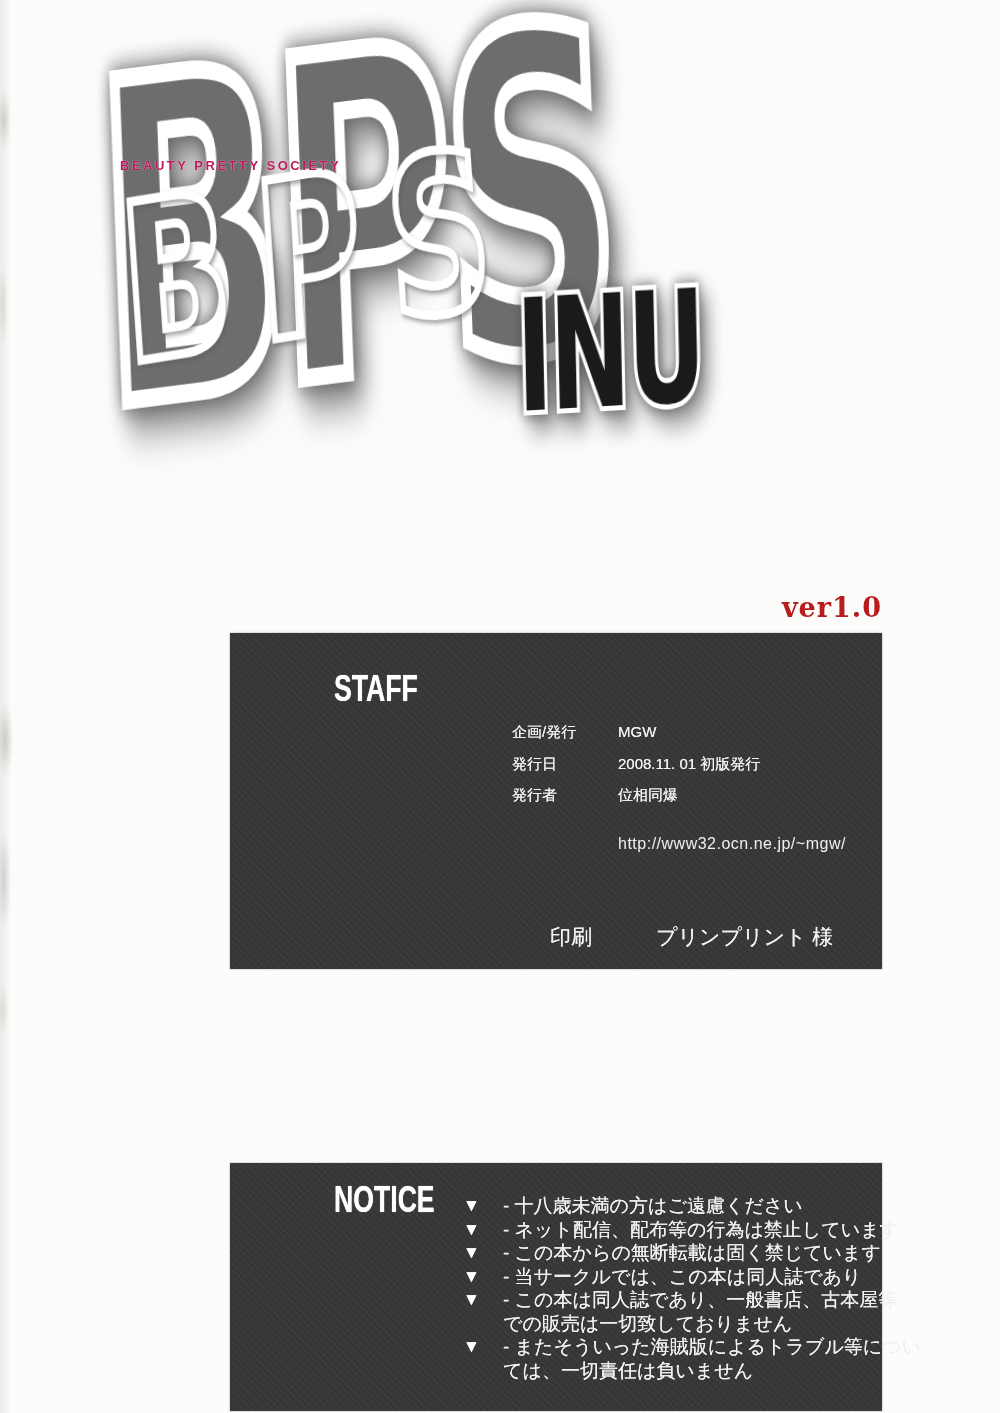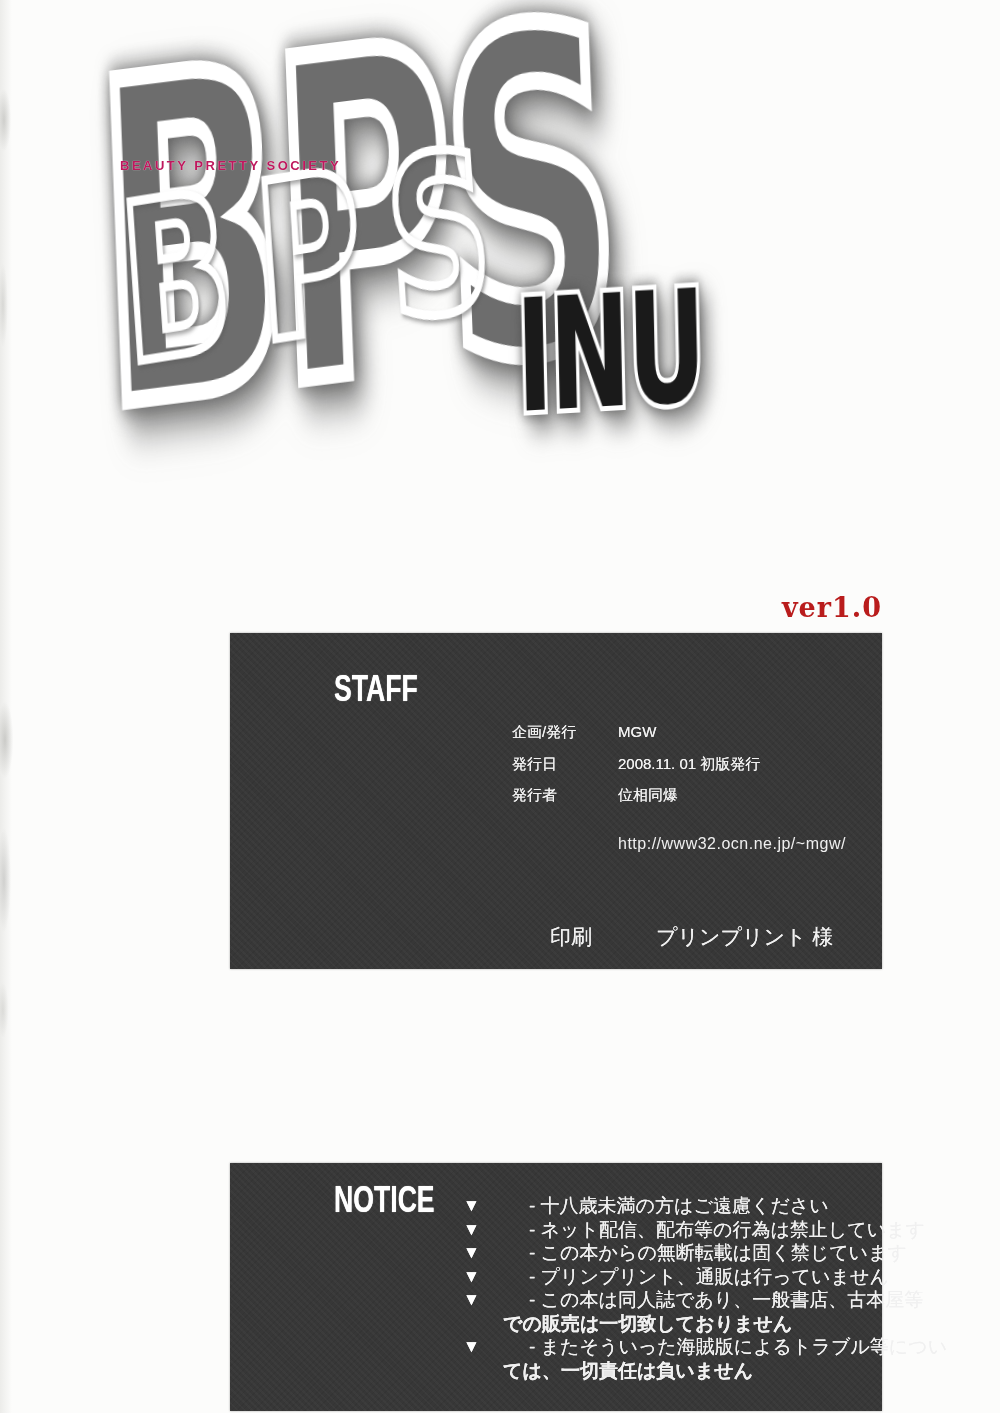--- a/index.html
+++ b/index.html
@@ -109,22 +109,22 @@
   .staff-url {
     position: absolute; left: 388px; top: 177px;
     font-size: 16px; line-height: 1.2; letter-spacing: .5px; white-space: nowrap; margin-top: 24px;
   }
   .print-row { position: absolute; left: 282px; top: 288px; display: flex; font-size: 21px; line-height: 31.5px; white-space: nowrap; margin-left: 38px; }
 
   
   .notice-items { position: absolute; left: 233px; top: 31px; font-size: 19px; line-height: 23.5px; }
   .n-item { display: grid; grid-template-columns: 40px auto; }
   .n-bullet { color: #ffffff; font-size: 17px; line-height: 23.5px; }
-  .n-text { white-space: nowrap; margin-left: 26px; }
-  .n-cont { grid-column: 2; white-space: nowrap; font-weight: bold; }
+  .n-text { white-space: nowrap; }
+  .n-cont { grid-column: 2; white-space: nowrap; }
   .n-cont:empty { display: none; }
 </style>
 </head>
 <body>
 
 <div class="scan-edge"></div>
 
 <div class="logo">
   <div class="logo-main">BPS</div>
   <div class="logo-outline">BPS</div>
@@ -170,21 +170,21 @@
       <span class="n-text">- ネット配信、配布等の行為は禁止しています</span>
 
     </div>
     <div class="n-item">
       <span class="n-bullet">▼</span>
       <span class="n-text">- この本からの無断転載は固く禁じています</span>
 
     </div>
     <div class="n-item">
       <span class="n-bullet">▼</span>
-      <span class="n-text">- プリンプリント、通販は行っていません</span>
+      <span class="n-text">- 当サークルでは、この本は同人誌であり</span>
 
     </div>
     <div class="n-item">
       <span class="n-bullet">▼</span>
       <span class="n-text">- この本は同人誌であり、一般書店、古本屋等</span>
       <div class="n-cont">での販売は一切致しておりません</div>
     </div>
     <div class="n-item">
       <span class="n-bullet">▼</span>
       <span class="n-text">- またそういった海賊版によるトラブル等につい</span>

